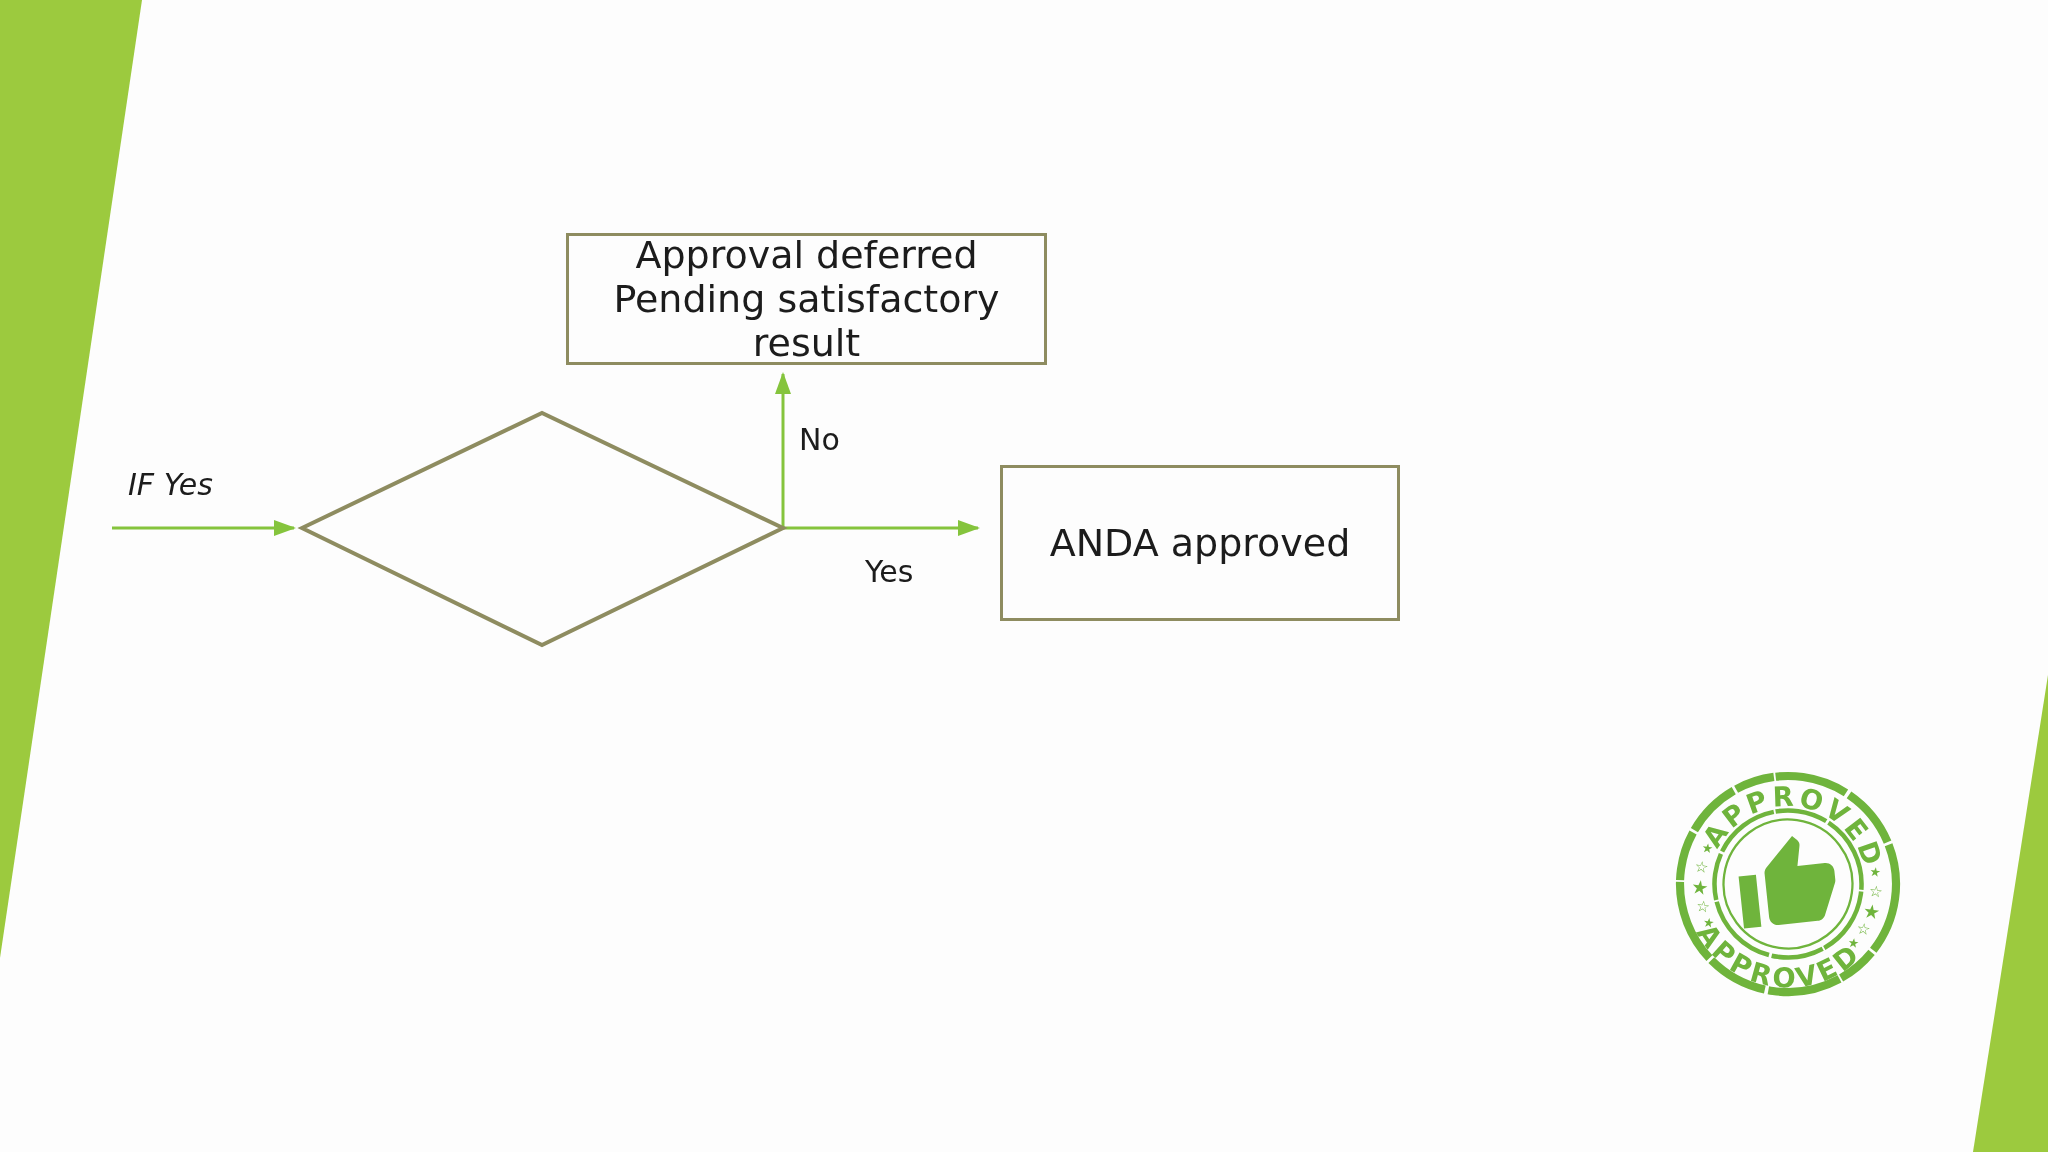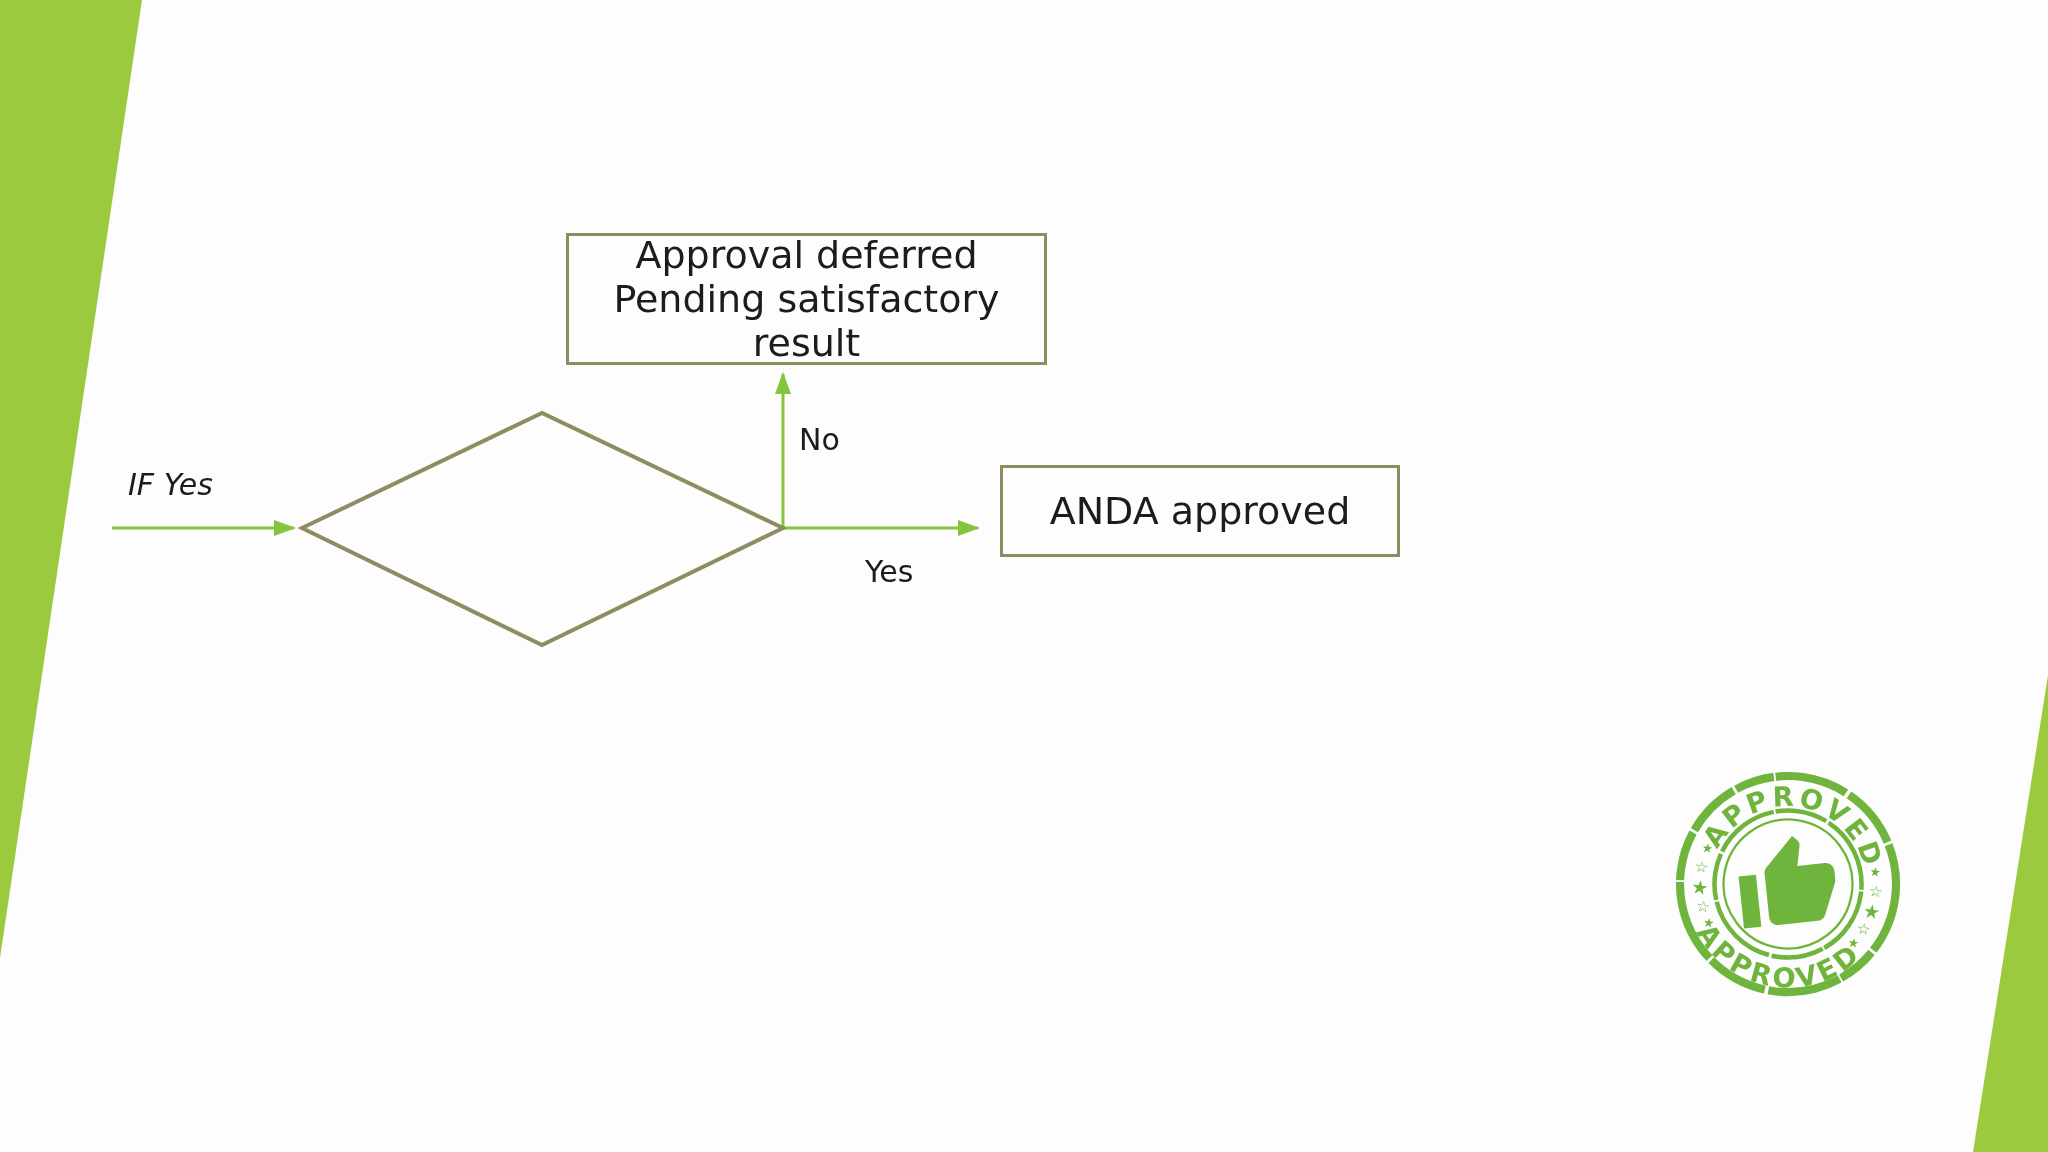--- a/index.html
+++ b/index.html
@@ -27,21 +27,21 @@
     background: transparent;
     display: flex;
     align-items: center;
     justify-content: center;
     text-align: center;
     white-space: pre-line;
     font-size: 38px;
     line-height: 44px;
   }
   #box-deferred { left: 542px; top: 233px; width: 481px; height: 132px; margin-left: 24px; }
-  #box-anda     { left: 1000px; top: 465px; width: 400px; height: 92px; }
+  #box-anda     { left: 1000px; top: 465px; width: 400px; height: 156px; }
 
   #diamond-label {
     position: absolute;
     left: 392px; top: 458px; width: 300px; height: 142px;
     display: flex; align-items: center; justify-content: center;
     text-align: center; white-space: pre-line;
     font-size: 38px; line-height: 47px;
   }
 
   .edge-label { position: absolute; font-size: 30px; line-height: 1.1; }

